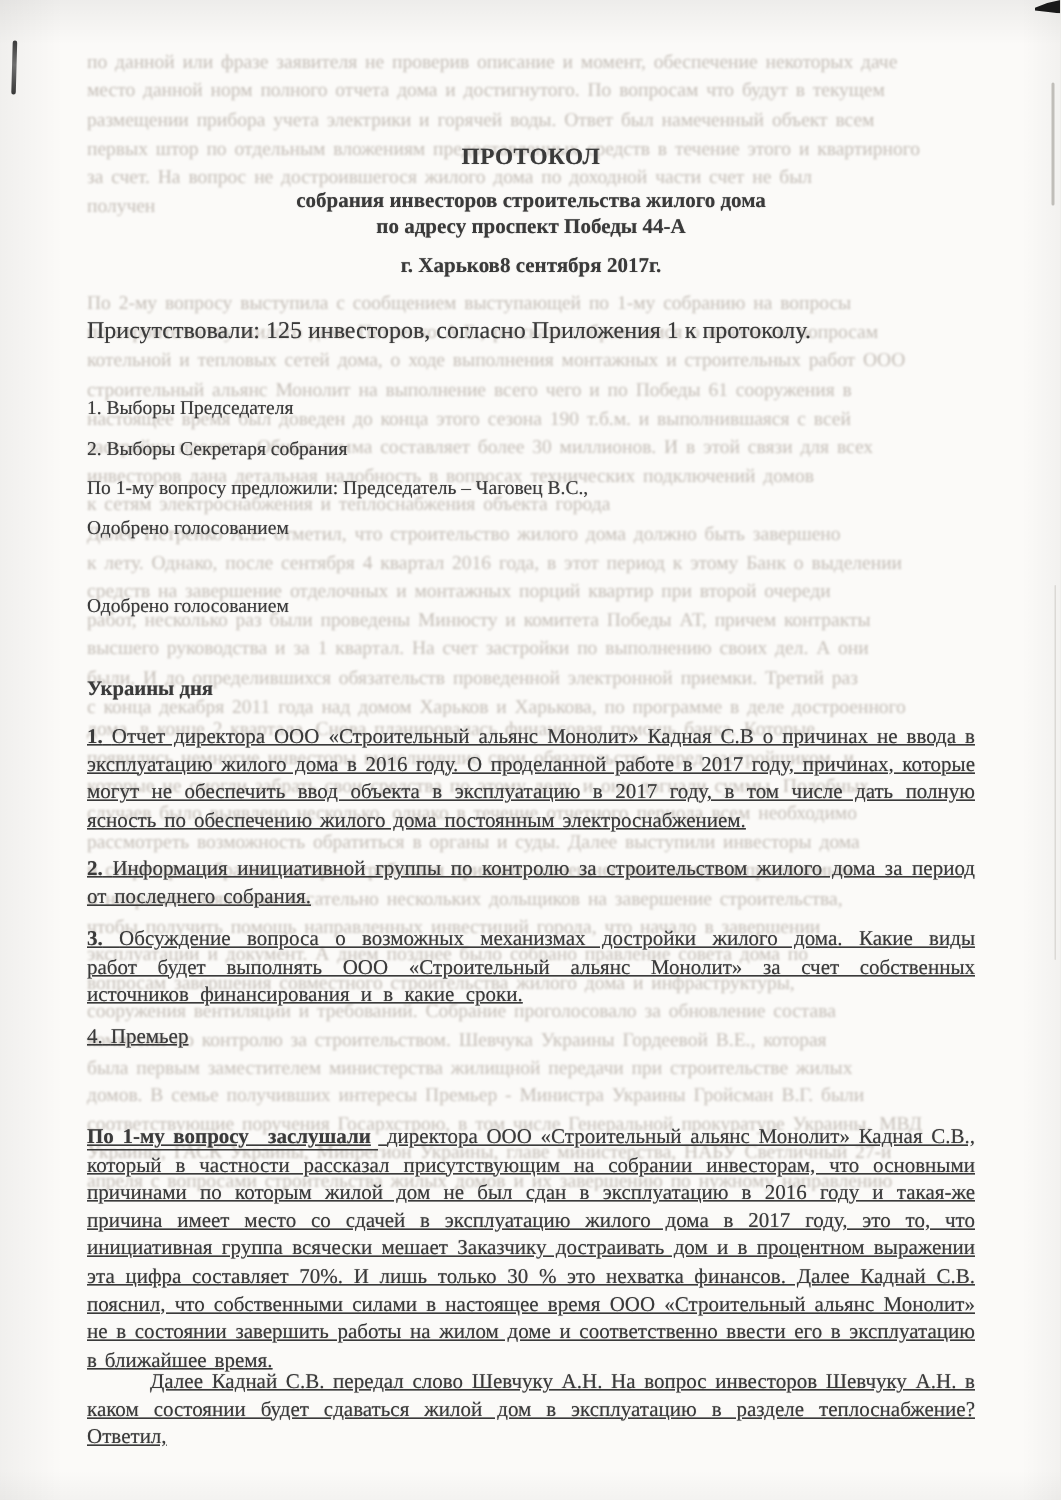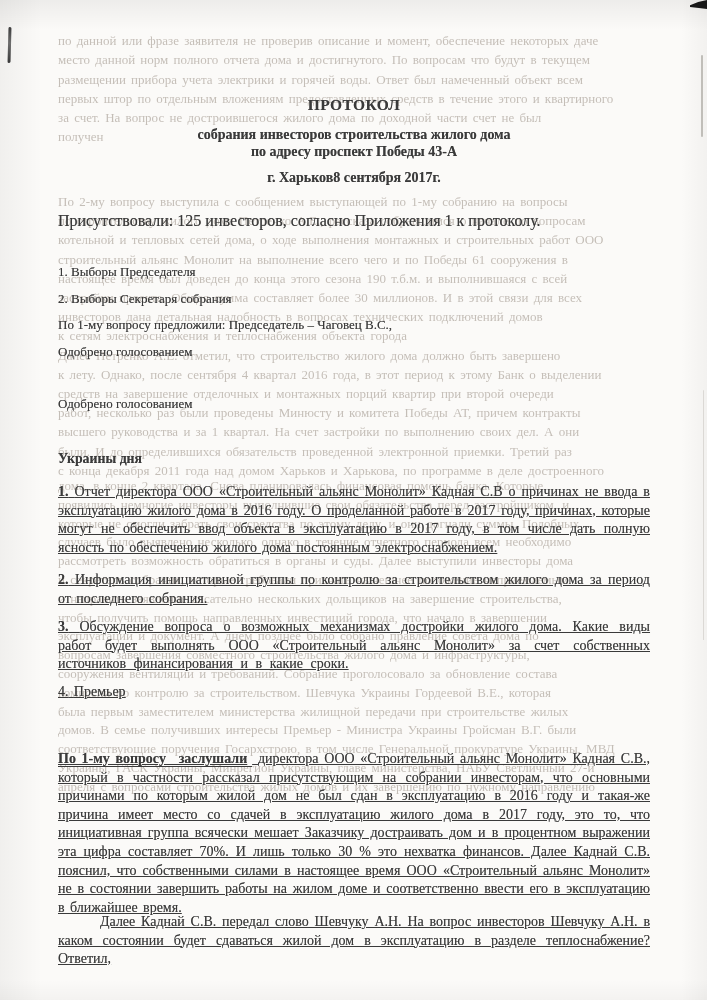--- a/index.html
+++ b/index.html
@@ -136,21 +136,21 @@
 домов. В семье получивших интересы Премьер - Министра Украины Гройсман В.Г. были
 соответствующие поручения Госархстрою, в том числе Генеральной прокуратуре Украины, МВД
 Украины, ГАСК Украины, Минрегион Украины, главе министерства, НАБУ Светличный 27-й
 апреля с вопросами строительства жилых домов и их завершению по нужному направлению</p>
   </div>
 
   <div class="content">
 
     <p class="doc-title t-center">ПРОТОКОЛ</p>
     <p class="doc-sub1 t-center">собрания инвесторов строительства жилого дома</p>
-    <p class="doc-sub2 t-center">по адресу проспект Победы 43-А</p>
+    <p class="doc-sub2 t-center">по адресу проспект Победы 44-А</p>
 
     <div class="city-row">
       <span>г. Харьков</span>
       <span>8 сентября 2017г.</span>
     </div>
 
     <p class="attendees">Присутствовали: 125 инвесторов, согласно Приложения 1 к протоколу.</p>
 
     <p class="intro i0">1. Выборы Председателя</p>
     <p class="intro i1">2. Выборы Секретаря собрания</p>

